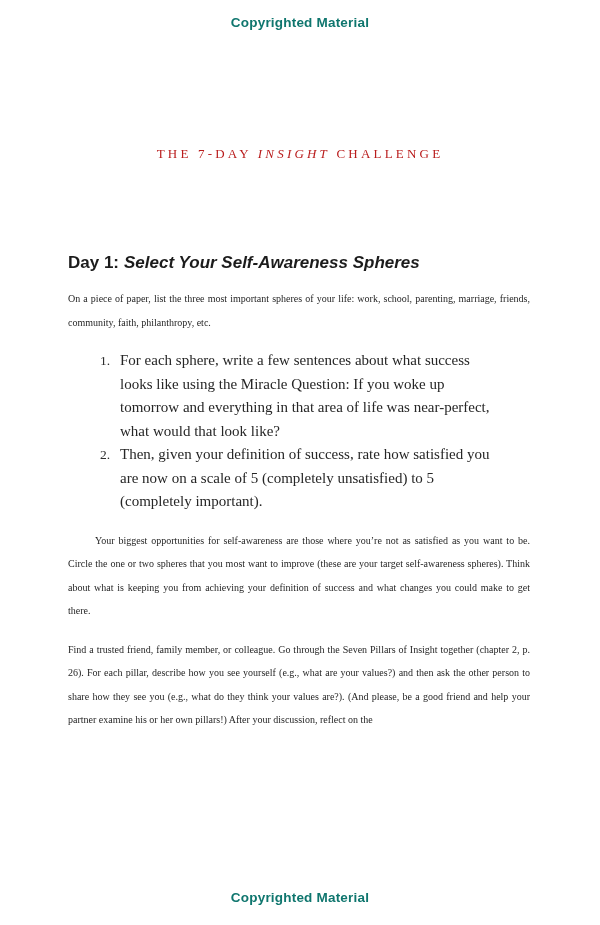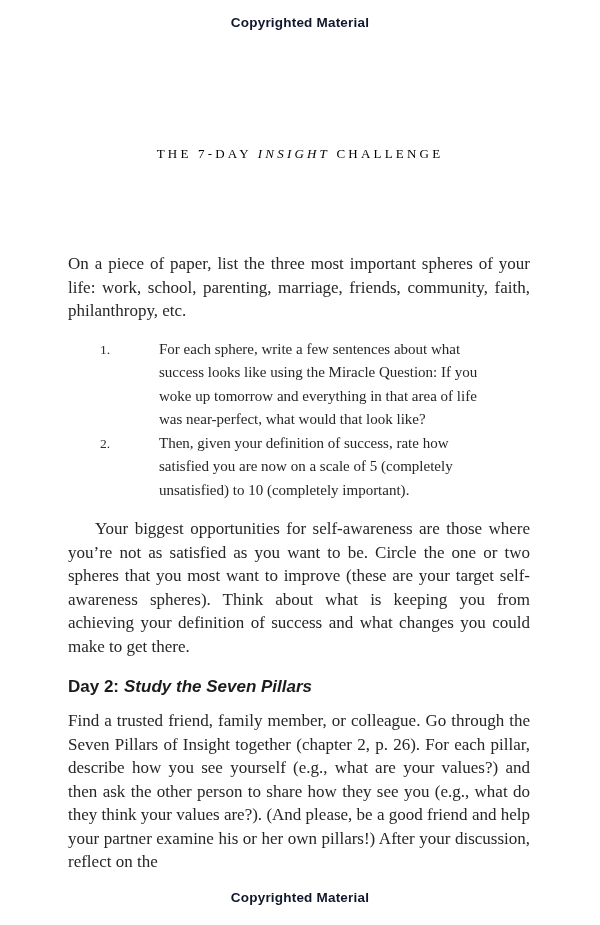--- a/index.html
+++ b/index.html
@@ -12,34 +12,34 @@
     color: #2b2b2b;
     overflow: hidden;
   }
   .copyright {
     position: absolute;
     left: 0; right: 0;
     text-align: center;
     font-family: "Liberation Sans", sans-serif;
     font-weight: 700;
     font-size: 13.5px;
-    color: #0f172a;
+    color: #0f766e;
     letter-spacing: 0.2px;
   }
   .copyright-top { top: 15px; }
   .copyright-bottom { bottom: 20px; }
 
   .running-head {
     position: absolute;
     top: 146px; left: 0; right: 0;
     text-align: center;
     font-family: "Liberation Serif", serif;
     font-size: 13px;
     letter-spacing: 3.2px;
-    color: #000000;
+    color: #b91c1c;
     font-variant-numeric: oldstyle-nums;
   }
   .running-head .it { font-style: italic; }
 
   .content {
     position: absolute;
     top: 252px;
     left: 68px;
     width: 462px;
   }
@@ -53,21 +53,21 @@
     margin: 0 0 13px 0;
   }
   .day-heading .day-title {
     font-style: italic;
     margin-left: 5px;
     font-weight: 700;
   }
   #day2-heading { margin-top: 18px; margin-bottom: 11px; }
 
   .body-par {
-    font-size: 17px;
+    font-size: 10px;
     line-height: 23.5px;
     text-align: justify;
     color: #262626;
     margin: 0 0 15px 0;
   }
   .body-par.indent { text-indent: 27px; }
   .it { }
 
   ol.steps {
     list-style: none;
@@ -81,47 +81,46 @@
   }
   ol.steps .num {
     flex: 0 0 20px;
     font-size: 13.5px;
     line-height: 23.5px;
     color: #2e2e2e;
   }
   ol.steps .li-text {
     flex: 1 1 auto;
     text-align: left;
-    margin-left: 39px;
   }
 </style>
 </head>
 <body>
 
 <div class="copyright copyright-top">Copyrighted Material</div>
 
 <div class="running-head"><span>THE 7-DAY </span><span class="it">INSIGHT</span><span> CHALLENGE</span></div>
 
 <div class="content">
 
+  <h2 class="day-heading" id="day1-heading"><span class="day-label">Day 1:</span><span class="day-title">Select Your Self-Awareness Spheres</span></h2>
 
   <p class="body-par">On a piece of paper, list the three most important spheres of your life: work, school, parenting, marriage, friends, community, faith, philanthropy, etc.</p>
 
   <ol class="steps">
     <li>
       <span class="num">1.</span>
       <span class="li-text">For each sphere, write a few sentences about what success looks like using the Miracle Question: If you woke up tomorrow and everything in that area of life was near-perfect, what would that look like?</span>
     </li>
     <li>
       <span class="num">2.</span>
-      <span class="li-text"><span>Then, given your definition of success, rate how satisfied you are now on a scale of 5 </span><span class="it">(completely unsatisfied)</span><span> to 10 </span><span class="it">(completely important)</span><span>.</span></span>
+      <span class="li-text"><span>Then, given your definition of success, rate how satisfied you are now on a scale of 5 </span><span class="it">(completely unsatisfied)</span><span> to 5 </span><span class="it">(completely important)</span><span>.</span></span>
     </li>
   </ol>
 
   <p class="body-par indent">Your biggest opportunities for self-awareness are those where you’re not as satisfied as you want to be. Circle the one or two spheres that you most want to improve (these are your target self-awareness spheres). Think about what is keeping you from achieving your definition of success and what changes you could make to get there.</p>
 
-  <h2 class="day-heading" id="day2-heading"><span class="day-label">Day 2:</span><span class="day-title">Study the Seven Pillars</span></h2>
 
   <p class="body-par">Find a trusted friend, family member, or colleague. Go through the Seven Pillars of Insight together (chapter 2, p. 26). For each pillar, describe how you see yourself (e.g., what are your values?) and then ask the other person to share how they see you (e.g., what do they think your values are?). (And please, be a good friend and help your partner examine his or her own pillars!) After your discussion, reflect on the</p>
 
 </div>
 
 <div class="copyright copyright-bottom">Copyrighted Material</div>
 
 </body></html>

